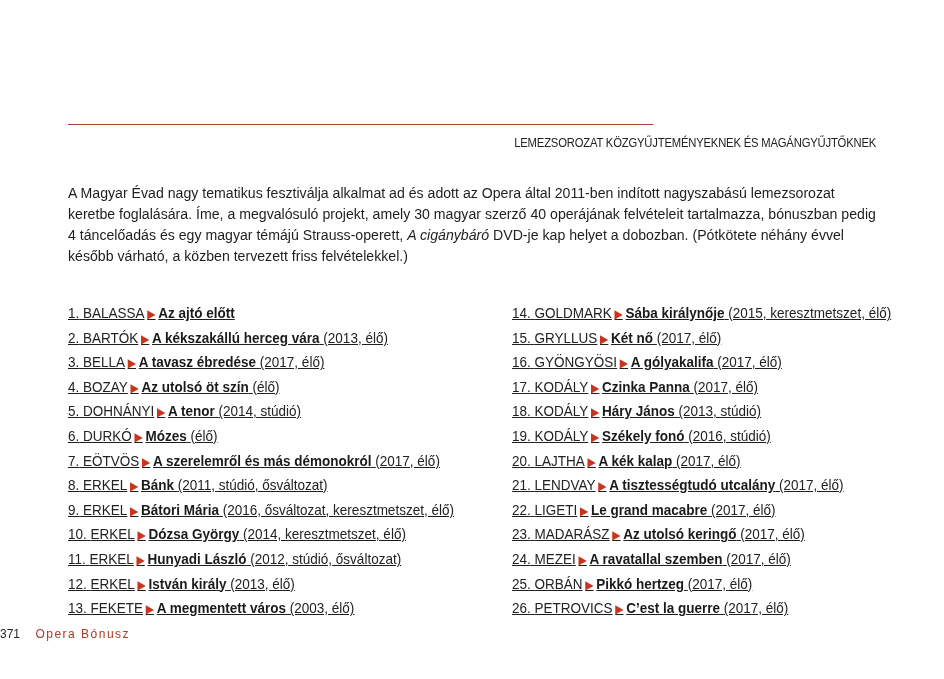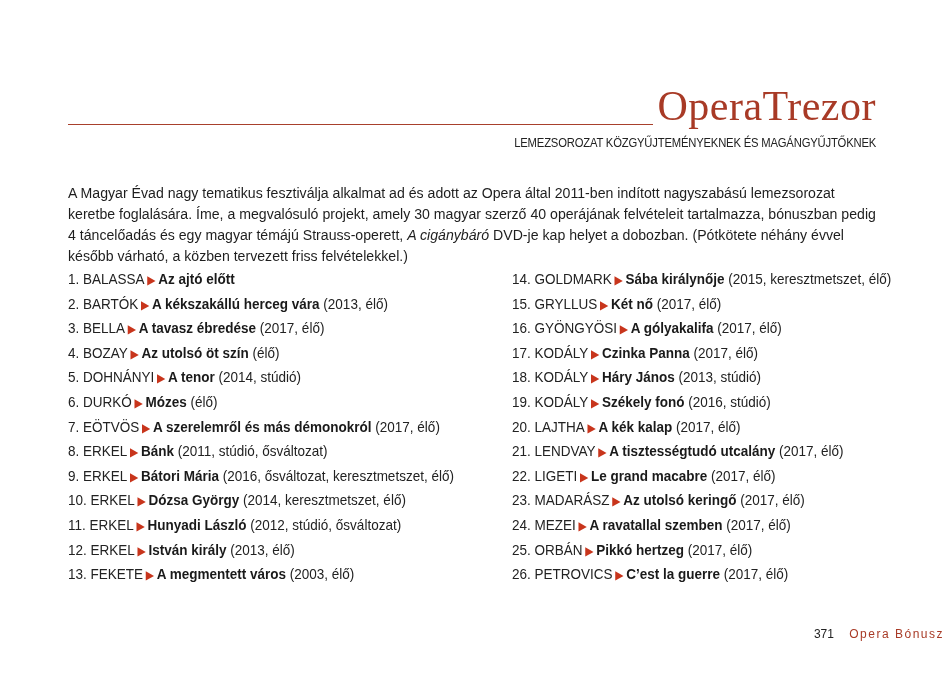--- a/index.html
+++ b/index.html
@@ -7,39 +7,38 @@
          font-family: "Liberation Sans", "DejaVu Sans", sans-serif; color: #1e1e1e; }
   .header { position: absolute; left: 68px; top: 84px; width: 810px; height: 70px; }
   .header-rule { position: absolute; left: 0; top: 40px; width: 585px; height: 1px; background: #a8402c; }
   .brand-title { position: absolute; right: 2px; top: -2px; font-family: "Liberation Serif", "DejaVu Serif", serif;
                  font-size: 42px; color: #a83a26; letter-spacing: 0.5px; line-height: 48px; }
   .brand-subtitle { position: absolute; right: 2px; top: 52px; font-family: "Liberation Sans", sans-serif;
                     font-size: 12.5px; color: #222; letter-spacing: -0.2px; transform: scaleX(0.9); transform-origin: right center; white-space: nowrap; }
   .intro { position: absolute; left: 68px; top: 182px; width: 810px; font-size: 15.2px; line-height: 21px; color: #1e1e1e;
            transform: scaleX(0.93); transform-origin: left top; width: 870px; }
   .intro i { font-style: italic; }
-  .list { position: absolute; top: 267px; margin: 0; padding: 0; list-style: none; }
+  .list { position: absolute; top: 301px; margin: 0; padding: 0; list-style: none; text-decoration: underline; }
   .list.left { left: 68px; }
   .list.right { left: 484px; margin-left: 28px; }
   .list li { height: 24.6px; line-height: 24.6px; font-size: 15px; white-space: nowrap;
              transform: scaleX(0.9); transform-origin: left center; }
   .num, .composer { color: #222; }
   .arrow { color: #c8351c; font-size: 12px; margin: 0 3px; }
   .opera { font-weight: bold; color: #1a1a1a; }
   .details { color: #222; }
-  .footer { position: absolute; top: 627px; left: 0; width: 944px; text-align: right; font-size: 12px; }
+  .footer { position: absolute; top: 627px; left: 0; width: 944px; text-align: left; font-size: 12px; }
   .page-num { color: #222; margin-right: 12px; }
   .section-name { color: #a83a26; letter-spacing: 1.5px; }
 </style>
 </head>
 <body>
 
 <div class="header">
   <div class="header-rule"></div>
-  <div class="brand-title">OperaTrezor</div>
   <div class="brand-subtitle">LEMEZSOROZAT KÖZGYŰJTEMÉNYEKNEK ÉS MAGÁNGYŰJTŐKNEK</div>
 </div>
 
 <p class="intro" style="margin:0;"><span>A Magyar Évad nagy tematikus fesztiválja alkalmat ad és adott az Opera által 2011-ben indított nagyszabású lemezsorozat keretbe foglalására. Íme, a megvalósuló projekt, amely 30 magyar szerző 40 operájának felvételeit tartalmazza, bónuszban pedig 4 táncelőadás és egy magyar témájú Strauss-operett, </span><i>A cigánybáró</i><span> DVD-je kap helyet a dobozban. (Pótkötete néhány évvel később várható, a közben tervezett friss felvételekkel.)</span></p>
 
 <ul class="list left">
     <li><span class="num">1.</span> <span class="composer">BALASSA</span><span class="arrow">▶</span><span class="opera">Az ajtó előtt</span> <span class="details"></span></li>
     <li><span class="num">2.</span> <span class="composer">BARTÓK</span><span class="arrow">▶</span><span class="opera">A kékszakállú herceg vára</span> <span class="details">(2013, élő)</span></li>
     <li><span class="num">3.</span> <span class="composer">BELLA</span><span class="arrow">▶</span><span class="opera">A tavasz ébredése</span> <span class="details">(2017, élő)</span></li>
     <li><span class="num">4.</span> <span class="composer">BOZAY</span><span class="arrow">▶</span><span class="opera">Az utolsó öt szín</span> <span class="details">(élő)</span></li>

